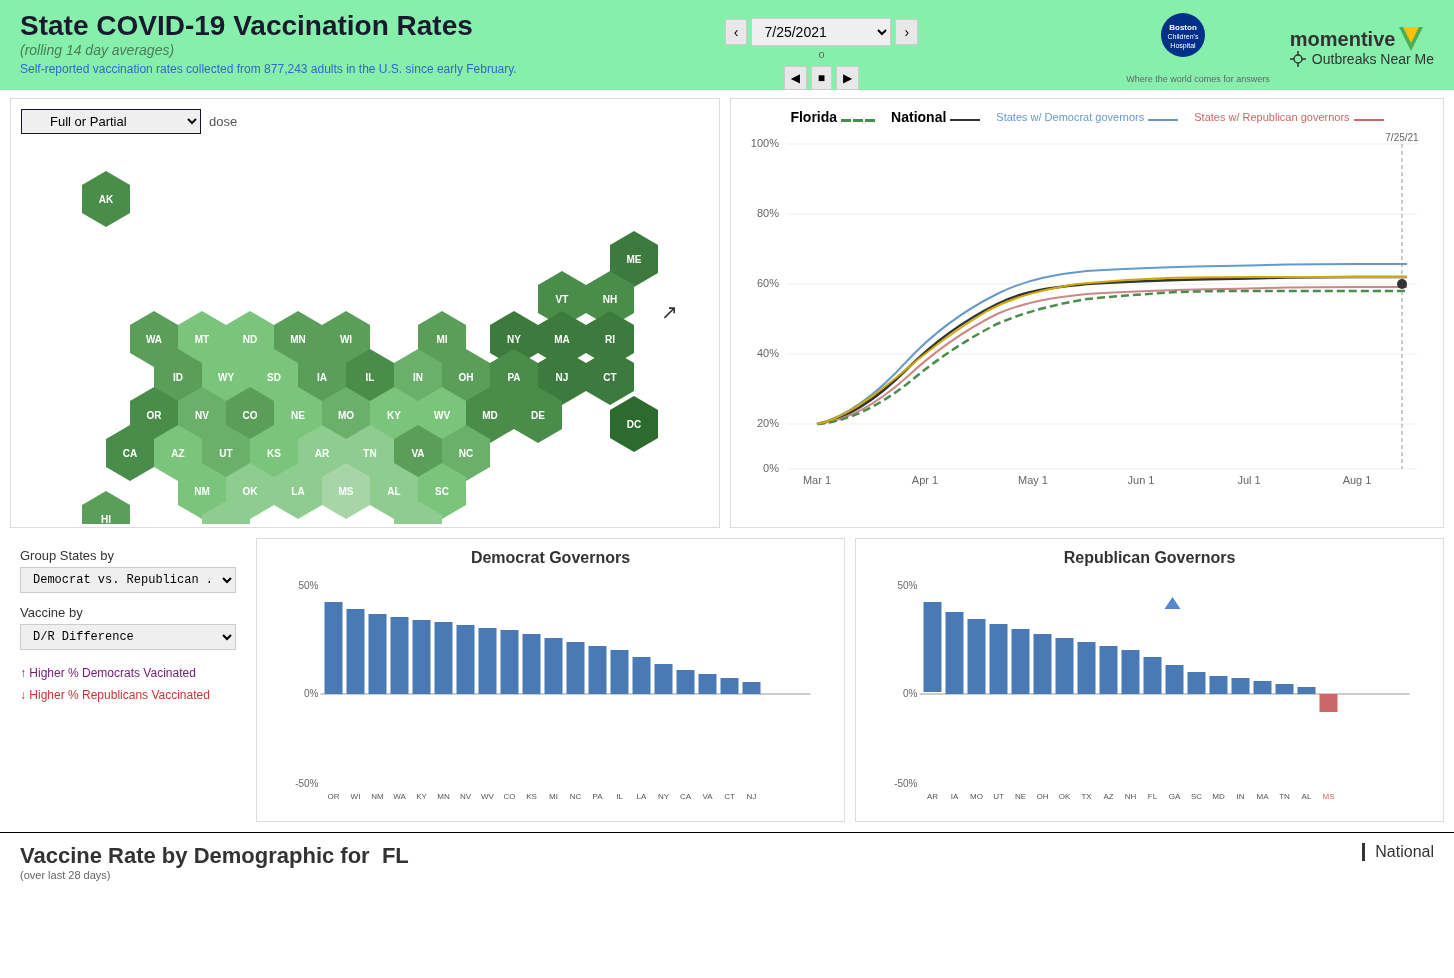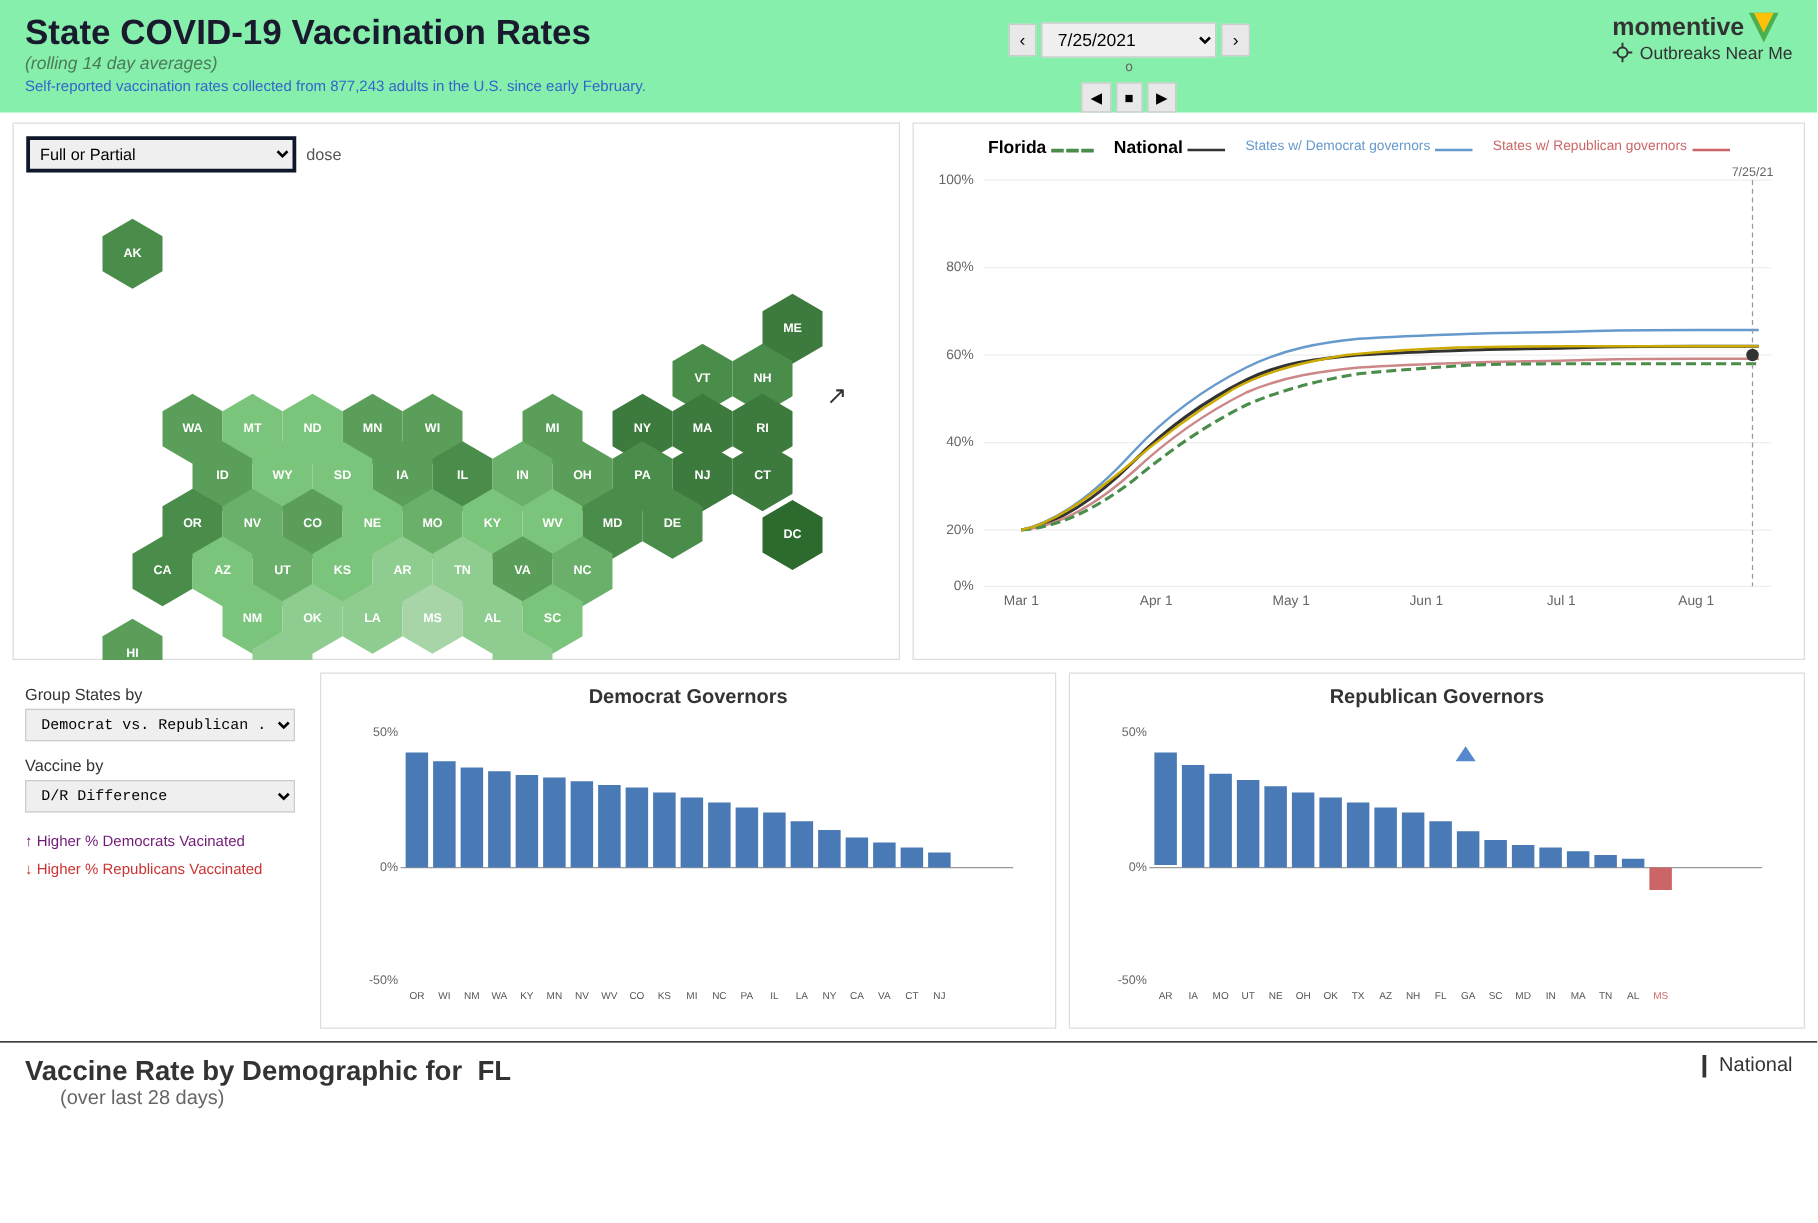--- a/index.html
+++ b/index.html
@@ -21,21 +21,21 @@
     .momentive-logo { display: flex; flex-direction: column; align-items: flex-start; }
     .momentive-logo .outbreaks { font-size: 14px; color: #333; display: flex; align-items: center; gap: 6px; }
 
     
     .main-content { display: flex; flex-direction: column; padding: 0 10px; }
     .top-section { display: flex; gap: 10px; margin-top: 8px; }
     
     
     .map-panel { background: #fff; border: 1px solid #ddd; flex: 0 0 710px; height: 430px; position: relative; padding: 10px; }
     .map-controls { display: flex; align-items: center; gap: 8px; margin-bottom: 10px; }
-    .dose-select { border: 3px solid #0f172a; padding: 3px 4px; font-size: 13px; width: 216px; }
+    .dose-select { border: 1px solid #0f172a; padding: 3px 24px; font-size: 13px; width: 180px; }
     .dose-label { font-size: 13px; color: #555; }
 
     
     .chart-panel { flex: 1; background: #fff; border: 1px solid #ddd; height: 430px; padding: 10px; position: relative; }
     .chart-legend { display: flex; flex-wrap: wrap; gap: 16px; justify-content: center; margin-bottom: 4px; }
     .legend-item { display: flex; align-items: center; gap: 4px; font-size: 12px; }
 
     
     .bottom-section { display: flex; gap: 10px; margin-top: 10px; }
     .controls-panel { flex: 0 0 220px; padding: 10px; }
@@ -47,21 +47,21 @@
     .legend-red { color: #cc3333; }
 
     
     .bar-chart-panel { flex: 1; background: #fff; border: 1px solid #ddd; padding: 10px; min-height: 280px; }
     .bar-chart-title { text-align: center; font-size: 16px; font-weight: bold; color: #333; margin-bottom: 10px; }
 
     
     .bottom-bar { padding: 10px 20px; border-top: 1px solid #000000; margin-top: 10px; display: flex; justify-content: space-between; align-items: flex-start; }
     .bottom-bar-left h2 { font-size: 22px; font-weight: normal; color: #333; }
     .bottom-bar-left h2 span { font-weight: bold; }
-    .bottom-bar-left .small { font-size: 16px; color: #666; margin-left: 28px; }
+    .bottom-bar-left .small { font-size: 11px; color: #666; }
     .bottom-bar-right { font-size: 16px; color: #333; border-left: 3px solid #333; padding-left: 10px; }
 
     select { appearance: auto; }
   </style>
 </head>
 <body>
 
 <div class="header">
   <div class="header-left">
     <h1>State COVID-19 Vaccination Rates</h1>
@@ -77,20 +77,30 @@
       <button>›</button>
     </div>
     <div style="font-size:11px; color:#666; margin-top:2px;">o</div>
     <div class="playback">
       <button>◀</button>
       <button>■</button>
       <button>▶</button>
     </div>
   </div>
   <div class="header-right">
+    <div class="boston-logo">
+      
+      <svg width="90" height="60" viewBox="0 0 90 60">
+        <circle cx="30" cy="25" r="22" fill="#003087"></circle>
+        <text x="30" y="20" font-size="8" fill="white" text-anchor="middle" font-weight="bold">Boston</text>
+        <text x="30" y="29" font-size="7" fill="white" text-anchor="middle">Children's</text>
+        <text x="30" y="38" font-size="7" fill="white" text-anchor="middle">Hospital</text>
+      </svg>
+      <div style="font-size:9px; color:#666; text-align:center;">Where the world comes for answers</div>
+    </div>
     <div class="momentive-logo">
       <div style="display:flex;align-items:center;gap:4px;">
         <span style="font-size:20px;font-weight:bold;color:#333;">momentive</span>
         <svg width="24" height="24" viewBox="0 0 24 24">
           <polygon points="0,0 12,24 24,0" fill="#4CAF50"></polygon>
           <polygon points="4,0 12,16 20,0" fill="#FFC107"></polygon>
         </svg>
       </div>
       <div class="outbreaks">
         <svg width="16" height="16" viewBox="0 0 16 16">

